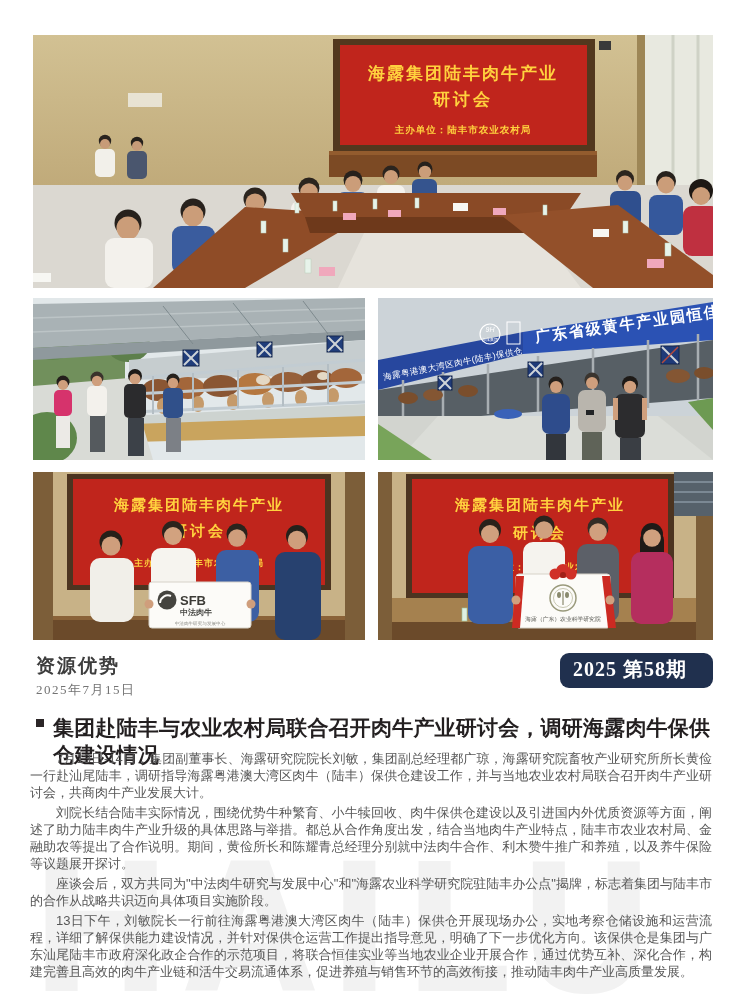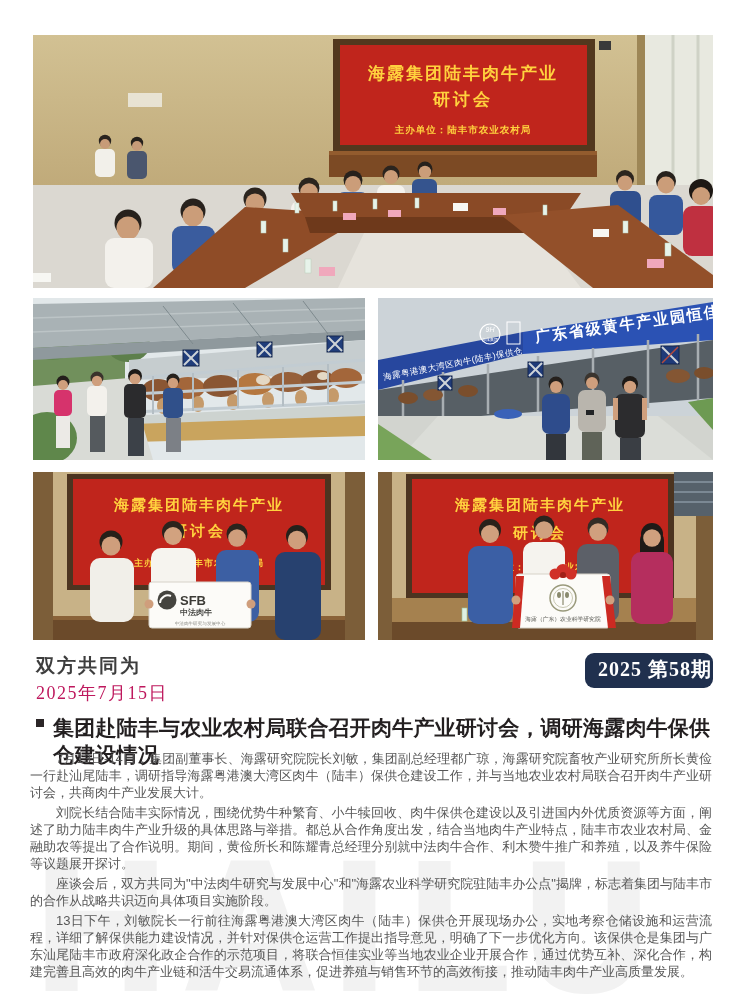--- a/index.html
+++ b/index.html
@@ -15,27 +15,27 @@
     font-size:170px; letter-spacing:12px; line-height:1; color:#f2f2f2;
     transform:scaleY(1.05); transform-origin:top left; user-select:none;
   }
   .department {
     position:absolute; left:36px; top:653px; z-index:3;
     font-family:"Liberation Serif", serif; font-weight:700;
     font-size:19px; color:#3d3d3d; letter-spacing:2px;
   }
   .pub-date {
     position:absolute; left:36px; top:681px; z-index:3;
-    font-family:"Liberation Serif", serif; font-size:18px; color:#be185d; letter-spacing:1.5px;
+    font-family:"Liberation Serif", serif; font-size:13px; color:#737373; letter-spacing:1.5px;
   }
   .issue-badge {
     position:absolute; right:27px; top:653px; z-index:3;
     background:#20304e; color:#ffffff; border-radius:9px;
     font-family:"Liberation Serif", serif; font-weight:700; font-size:20px;
-    padding:3px 1px 5px 13px; letter-spacing:1px;
+    padding:3px 26px 5px 13px; letter-spacing:1px;
   }
   .headline {
     position:absolute; left:36px; top:714px; width:676px; z-index:3;
     display:flex; align-items:flex-start; gap:9px;
   }
   .headline .bullet { flex:none; width:8px; height:8px; background:#2b2627; margin-top:5px; }
   .headline .headline-text {
     font-size:21px; font-weight:700; color:#231f20; line-height:1.3; letter-spacing:0.2px;
   }
   .body-text { position:absolute; left:30px; top:750px; width:682px; z-index:3; }
@@ -397,21 +397,21 @@
         <line x1="185" y1="119" x2="185" y2="133" stroke="#8a8a6e" stroke-width="1.2"></line>
         <ellipse cx="181" cy="123" rx="2" ry="3" fill="#8a8a6e"></ellipse>
         <ellipse cx="189" cy="123" rx="2" ry="3" fill="#8a8a6e"></ellipse>
         <text x="185" y="149" font-size="5.8" fill="#5a5a54" text-anchor="middle">海露（广东）农业科学研究院</text>
         <circle cx="138" cy="128" r="4.5" fill="#d0a07e"></circle>
         <circle cx="232" cy="128" r="4.5" fill="#d0a07e"></circle>
       </g>
     </svg>
   </div>
 
-  <div class="department">双方共同为</div>
+  <div class="department">资源优势</div>
   <div class="pub-date">2025年7月15日</div>
   <div class="issue-badge">2025 第58期</div>
 
   <div class="headline">
     <span class="bullet"></span>
     <span class="headline-text">集团赴陆丰与农业农村局联合召开肉牛产业研讨会，调研海露肉牛保供仓建设情况</span>
   </div>
 
   <div class="body-text">
     <p>7月13日-14日，集团副董事长、海露研究院院长刘敏，集团副总经理都广琼，海露研究院畜牧产业研究所所长黄俭一行赴汕尾陆丰，调研指导海露粤港澳大湾区肉牛（陆丰）保供仓建设工作，并与当地农业农村局联合召开肉牛产业研讨会，共商肉牛产业发展大计。</p>

